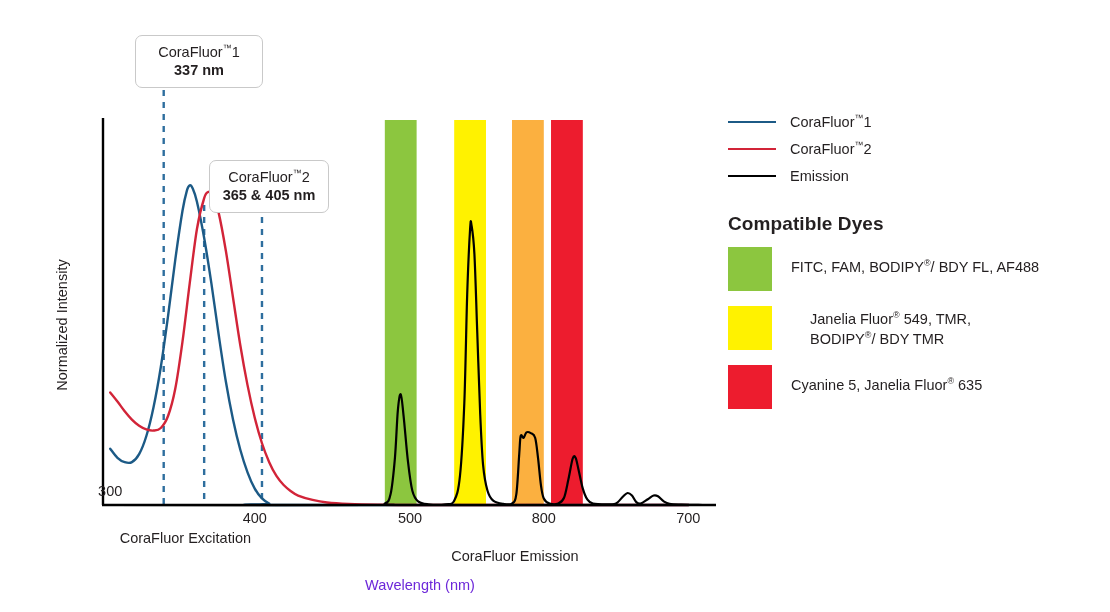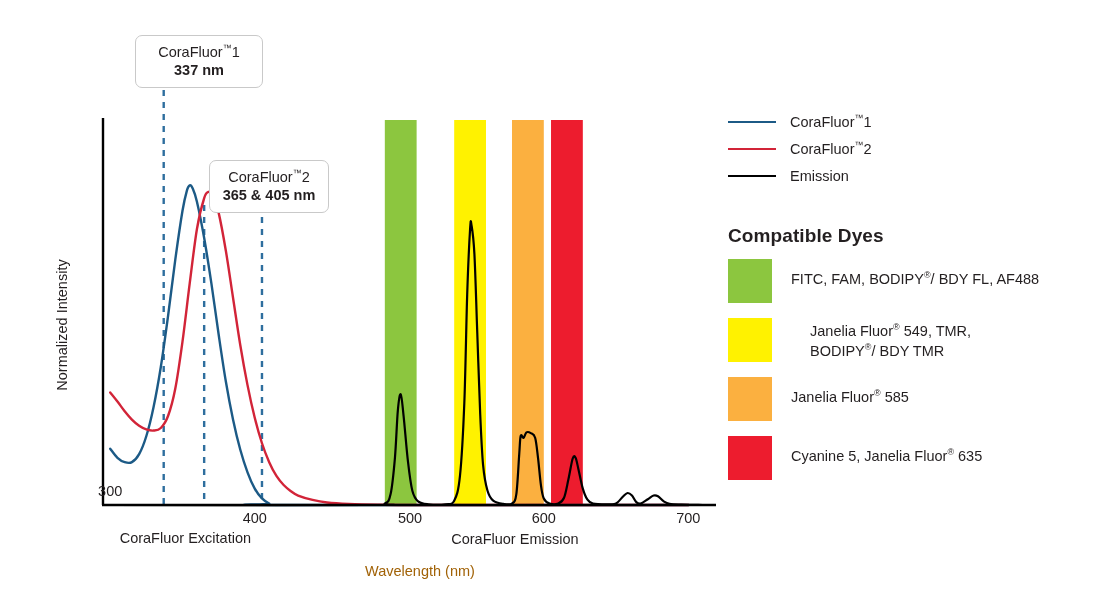--- a/index.html
+++ b/index.html
@@ -37,42 +37,42 @@
   
   .axis-tick{
     position:absolute;font-size:14.5px;color:#231f20;
     text-align:center;width:60px;
   }
   .axis-sub{
     position:absolute;font-size:14.5px;color:#231f20;
     text-align:center;white-space:nowrap;
   }
   #xaxis-title{
-    position:absolute;left:300px;top:563px;width:240px;
-    text-align:center;font-size:14.5px;color:#a16207;
+    position:absolute;left:300px;top:577px;width:240px;
+    text-align:center;font-size:14.5px;color:#6d28d9;
   }
   #yaxis-title{
     position:absolute;left:-23px;top:317px;width:170px;
     text-align:center;font-size:14.5px;color:#231f20;
     transform:rotate(-90deg);transform-origin:center center;
   }
 
   
   .legend{position:absolute;left:728px;top:108px;width:382px;}
   .legend-line-row{
     display:flex;align-items:center;height:27px;
   }
   .legend-swatch-line{
     width:48px;height:0;border-top-width:2.4px;border-top-style:solid;
     margin-right:14px;flex:0 0 48px;
   }
   .legend-line-label{font-size:14.5px;color:#231f20;white-space:nowrap;}
 
   .legend-heading{
-    margin-top:36px;margin-bottom:12px;
+    margin-top:24px;margin-bottom:12px;
     font-size:19px;color:#231f20;font-weight:600;
     letter-spacing:.1px;
   }
   .dye-row{display:flex;align-items:flex-start;margin-bottom:15px;}
   .dye-swatch{
     width:44px;height:44px;flex:0 0 44px;margin-right:19px;
   }
   .dye-label{
     font-size:14.5px;color:#231f20;line-height:1.35;padding-top:10px;
   }
@@ -112,26 +112,26 @@
     <span class="l2">365 &amp; 405 nm</span>
   </div>
 
   <div id="yaxis-title">Normalized Intensity</div>
   <div id="xaxis-title">Wavelength (nm)</div>
 
   <div id="tick-host">
       <div class="axis-tick" style="left: 80.2262px; top: 483px;">300</div>
       <div class="axis-tick" style="left: 224.75px; top: 510px;">400</div>
       <div class="axis-tick" style="left: 380px; top: 510px;">500</div>
-      <div class="axis-tick" style="left: 513.798px; top: 510px;">600</div>
+      <div class="axis-tick" style="left: 513.798px; top: 510px;">800</div>
       <div class="axis-tick" style="left: 658.321px; top: 510px;">700</div>
     </div>
 
   <div class="axis-sub" id="sub-exc" style="left: 85.3786px; top: 530px; width: 200px;">CoraFluor Excitation</div>
-  <div class="axis-sub" id="sub-emi" style="left: 414.893px; top: 531px; width: 200px;">CoraFluor Emission</div>
+  <div class="axis-sub" id="sub-emi" style="left: 414.893px; top: 548px; width: 200px;">CoraFluor Emission</div>
 
   <div class="legend">
 
     <div class="legend-line-row">
       <span class="legend-swatch-line" id="lsw0" style="border-top-color: rgb(28, 90, 134);"></span>
       <span class="legend-line-label"><span>CoraFluor</span><sup class="reg">™</sup><span>1</span></span>
     </div>
 
     <div class="legend-line-row">
       <span class="legend-swatch-line" id="lsw1" style="border-top-color: rgb(210, 36, 56);"></span>
@@ -153,26 +153,20 @@
           </span>
         </div>
         <div class="dye-row two-line">
           <span class="dye-swatch" style="background: rgb(255, 242, 0);"></span>
           <span class="dye-label">
             <span class="ln">Janelia Fluor<sup class="reg">®</sup> 549, TMR,</span>
             <span class="ln">BODIPY<sup class="reg">®</sup>/ BDY TMR</span>
           </span>
         </div>
         <div class="dye-row">
-          <span class="dye-swatch" style="background: rgb(251, 176, 64);"></span>
-          <span class="dye-label">
-            <span class="ln">Janelia Fluor<sup class="reg">®</sup> 585</span>
-          </span>
-        </div>
-        <div class="dye-row">
           <span class="dye-swatch" style="background: rgb(237, 28, 46);"></span>
           <span class="dye-label">
             <span class="ln">Cyanine 5, Janelia Fluor<sup class="reg">®</sup> 635</span>
           </span>
         </div>
       </div>
   </div>
 
 </div>
 

